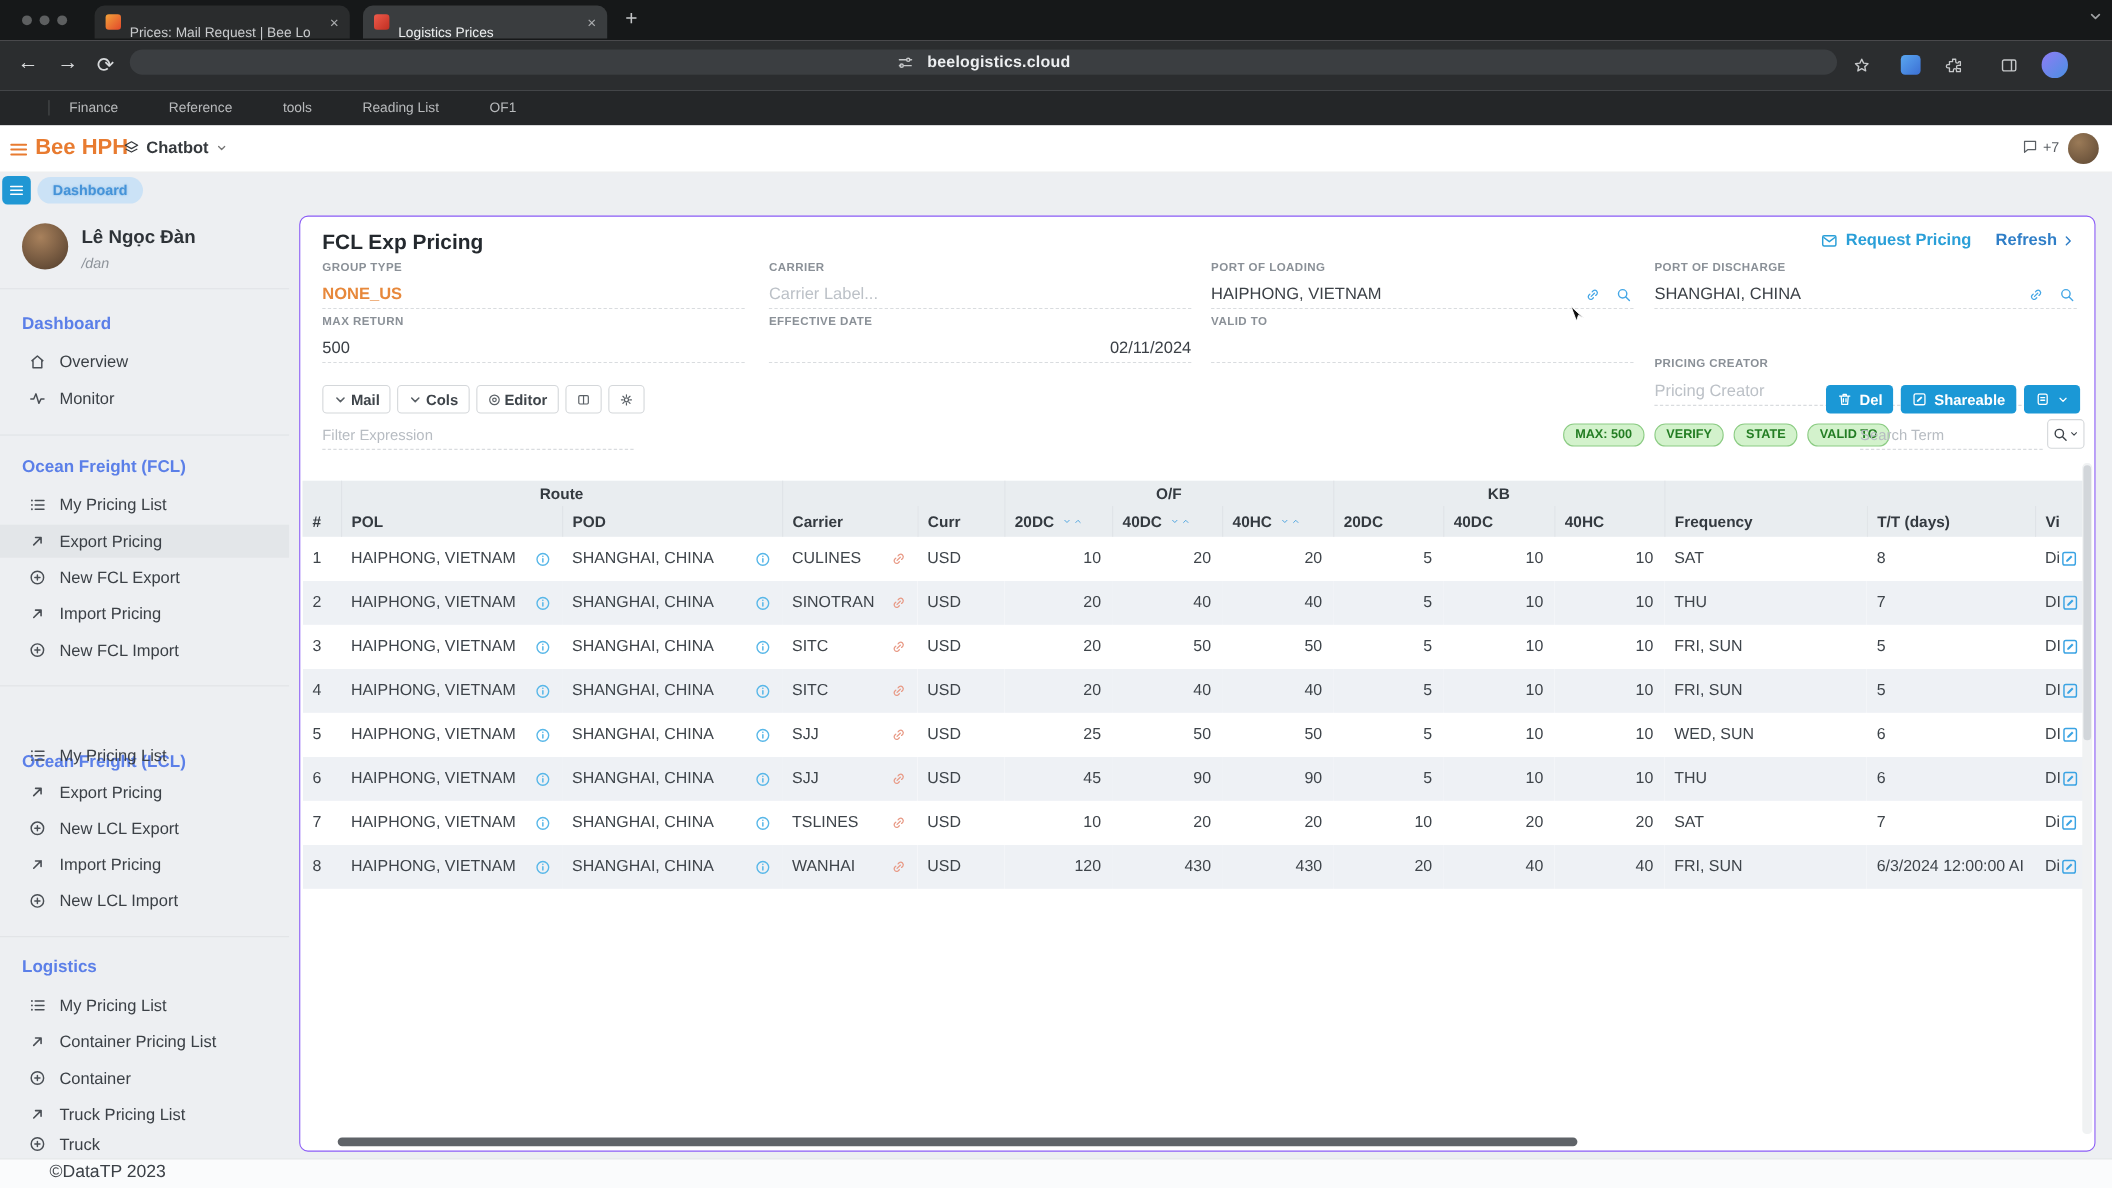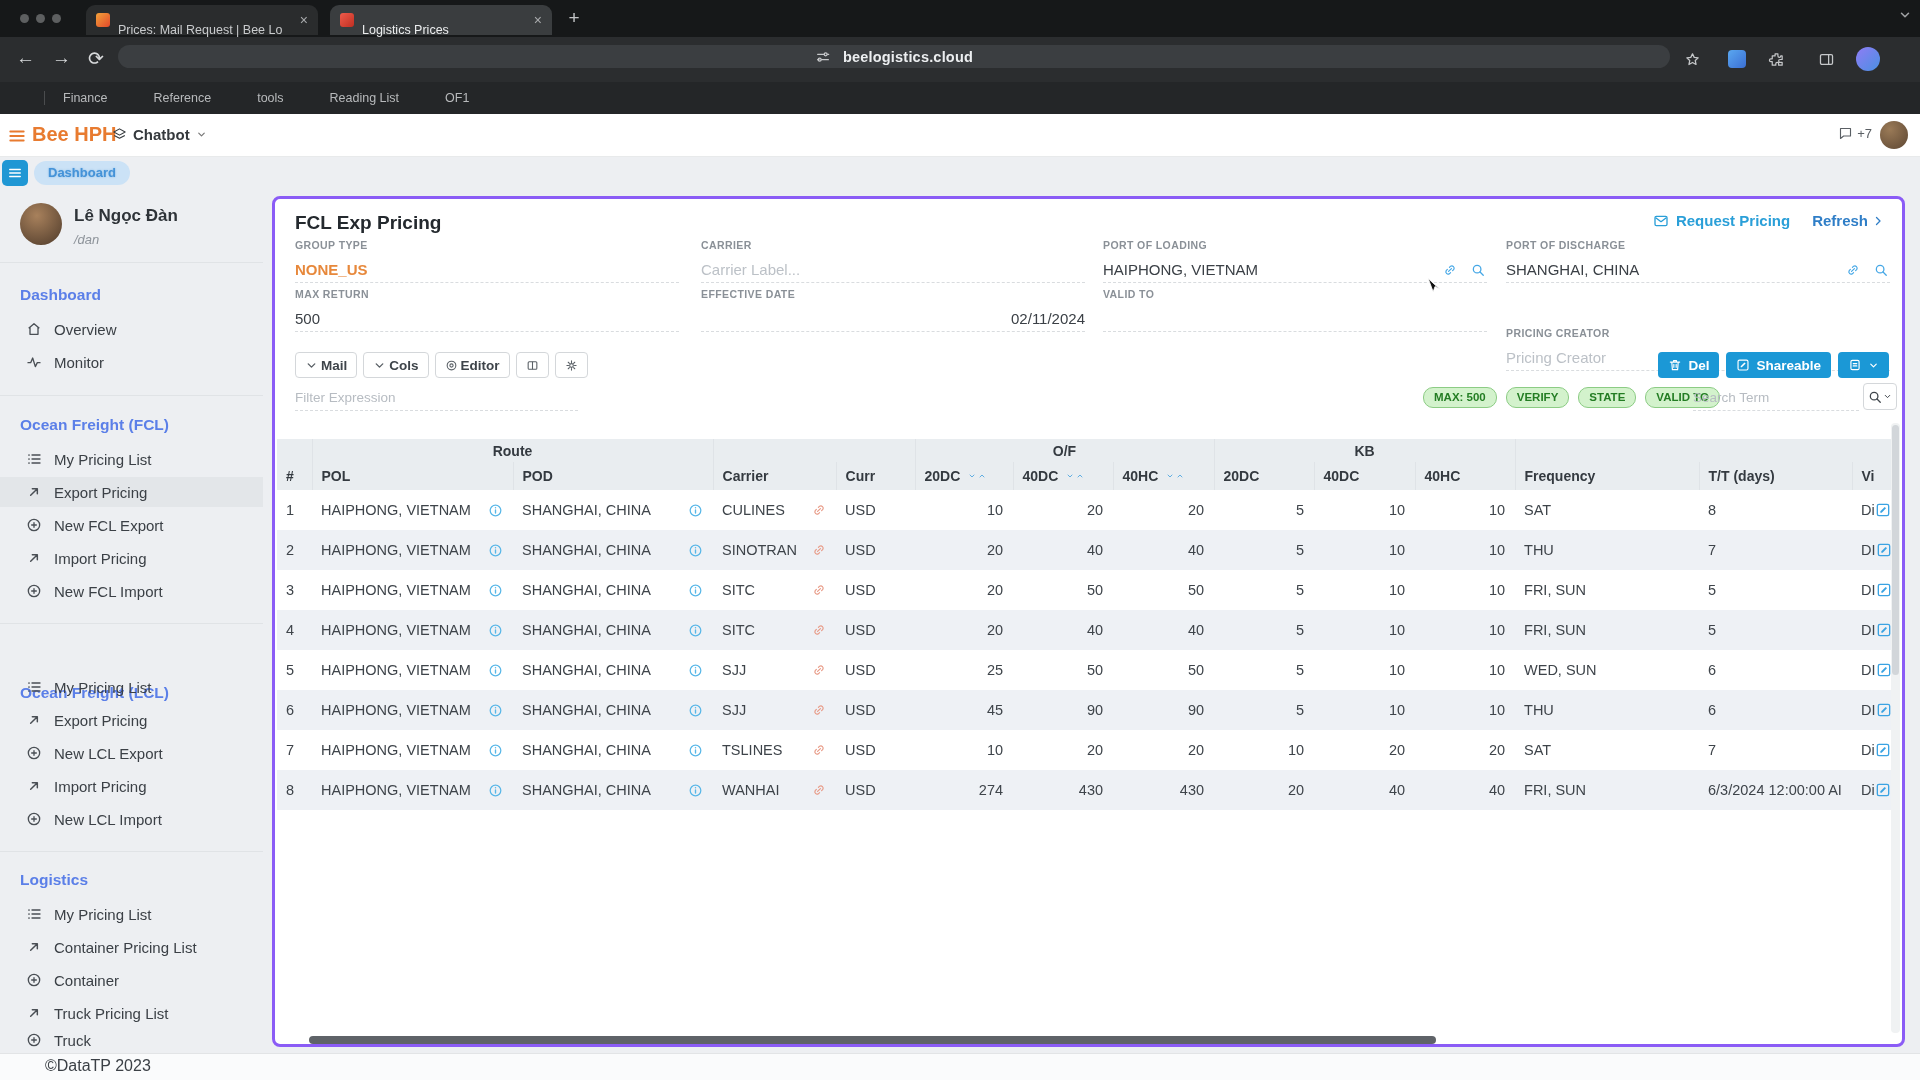--- a/index.html
+++ b/index.html
@@ -51,21 +51,21 @@
   .side-divider { position:absolute; left:0; width:263px; height:1px; background:#e0e3e6; }
   .side-heading { position:absolute; left:20px; height:24px; line-height:24px; font-size:15.5px; font-weight:bold; color:#5b7fe8; white-space:nowrap; }
   .side-item { position:absolute; left:0; width:263px; height:30px; display:flex; align-items:center; gap:12px; padding-left:26px; font-size:15px; color:#3b4046; cursor:default; white-space:nowrap; }
   .side-item .s-ico { color:#4a4f55; display:flex; }
   .side-item.selected { background:#e3e6e9; }
 
   #page-footer { left:0; top:1053px; width:1920px; height:27px; background:#fafbfc; border-top:1px solid #e2e4e6; }
   #footer-text { left:45px; top:3px; font-size:16px; color:#3b4046; }
 
   
-  #card { left:272px; top:196px; width:1633px; height:851px; background:#fff; border:3px solid #8b5cf6; border-radius:8px; overflow:hidden; }
+  #card { left:272px; top:196px; width:1633px; height:851px; background:#fff; border:1px solid #8b5cf6; border-radius:8px; overflow:hidden; }
   #card-title { left:20px; top:13px; font-size:19px; font-weight:bold; color:#24292e; }
   #card-actions { right:18px; top:13px; display:flex; align-items:center; gap:22px; }
   #request-pricing { display:flex; align-items:center; gap:7px; color:#2a9fd8; font-size:15px; font-weight:bold; }
   #refresh { display:flex; align-items:center; gap:4px; color:#2f7ec7; font-size:15px; font-weight:bold; }
 
   .field { position:absolute; width:384px; height:44px; }
   .f-label { font-size:10.5px; font-weight:bold; letter-spacing:.4px; color:#8a9097; text-transform:uppercase; }
   .f-value { position:absolute; left:0; right:0; bottom:0; height:26px; font-size:15px; color:#3b4046; border-bottom:1px dashed #d9dcdf; display:flex; align-items:center; gap:10px; }
   .f-text { flex:1; white-space:nowrap; overflow:hidden; }
   .f-text.placeholder { color:#bcc1c7; }
@@ -1129,21 +1129,21 @@
             <div class="cell-flex">
               <span>WANHAI</span>
               <span class="link-ico-cell" style="display: inline-flex;">
                 <svg class="ic" width="14" height="14">
                   <use href="#sym-link"></use>
                 </svg>
               </span>
             </div>
           </td>
           <td>USD</td>
-          <td class="num">274</td>
+          <td class="num">120</td>
           <td class="num">430</td>
           <td class="num">430</td>
           <td class="num">20</td>
           <td class="num">40</td>
           <td class="num">40</td>
           <td>FRI, SUN</td>
           <td>6/3/2024 12:00:00 AI</td>
           <td>
             <div class="cell-flex">
               <span>Di</span>

